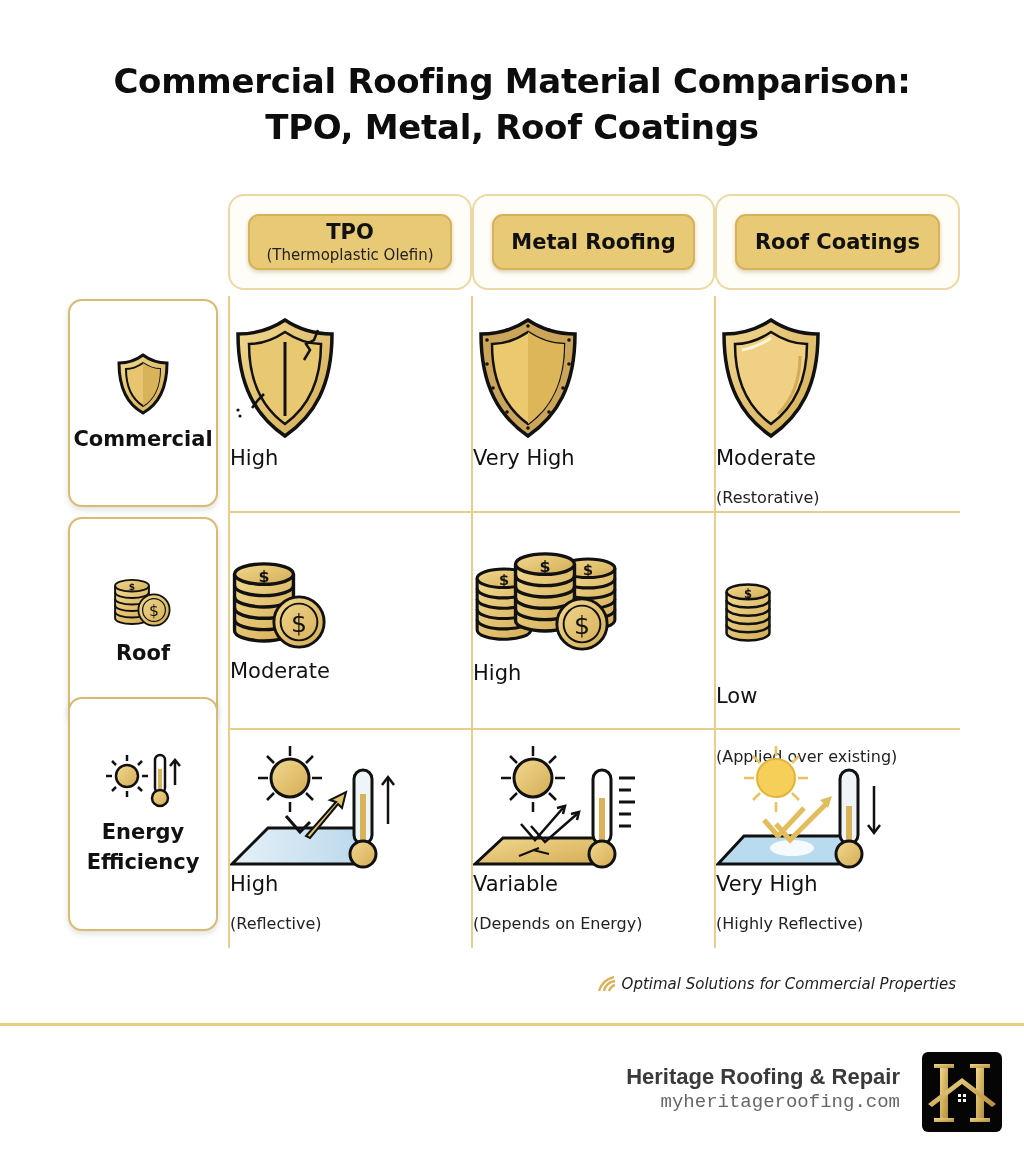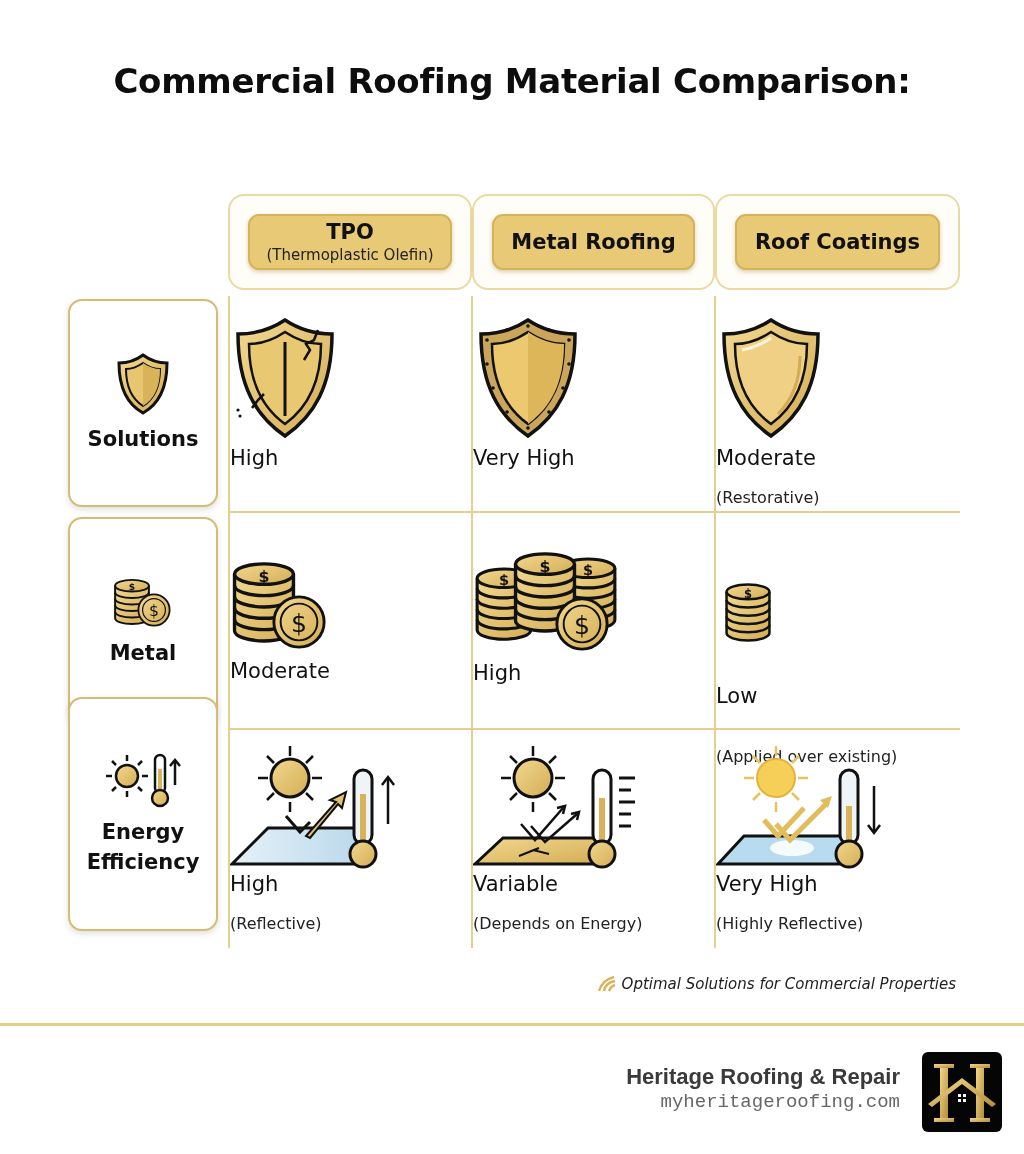--- a/index.html
+++ b/index.html
@@ -86,20 +86,21 @@
         <path d="M4 58 a26 9 0 0 0 52 0" fill="none"></path>
         <ellipse cx="30" cy="18" rx="26" ry="9"></ellipse>
       </g>
       <text x="30" y="25" text-anchor="middle" font-family="DejaVu Sans, sans-serif" font-size="14" font-weight="bold" fill="#111">$</text>
     </symbol>
   </defs>
 </svg>
 
 <div class="title">
   <div>Commercial Roofing Material Comparison:</div>
+  <div>TPO, Metal, Roof Coatings</div>
 </div>
 
 <div class="col-head" style="left:228px;width:244px;">
   <div class="pill">
     <div class="main">TPO</div>
     <div class="sub">(Thermoplastic Olefin)</div>
   </div>
 </div>
 <div class="col-head" style="left:472px;width:243px;">
   <div class="pill">
@@ -117,21 +118,21 @@
 <div class="vline" style="left:714px;top:296px;height:652px;"></div>
 <div class="hline" style="left:228px;top:511px;width:732px;"></div>
 <div class="hline" style="left:228px;top:728px;width:732px;"></div>
 
 <div class="row-head" style="top:299px;height:208px;">
   <svg width="56" height="64" viewBox="0 0 56 64">
     <path d="M28 3 C20 9 12 11 4 11 C4 36 12 52 28 61 C44 52 52 36 52 11 C44 11 36 9 28 3Z" fill="url(#gold)" stroke="#111" stroke-width="3"></path>
     <path d="M28 11 C22 15 16 17 11 17 C11 36 17 47 28 54 C39 47 45 36 45 17 C40 17 34 15 28 11Z" fill="#e8c66f" stroke="#111" stroke-width="2"></path>
     <path d="M28 11 V54 C39 47 45 36 45 17 C40 17 34 15 28 11Z" fill="#d9b35a"></path>
   </svg>
-  <div class="lbl">Solutions</div>
+  <div class="lbl">Commercial</div>
 </div>
 
 <div class="cell" style="left:230px;top:316px;width:241px;">
   <svg width="110" height="124" viewBox="0 0 110 124">
     <path d="M55 4 C40 14 24 18 8 18 C8 70 26 100 55 120 C84 100 102 70 102 18 C86 18 70 14 55 4Z" fill="url(#gold)" stroke="#111" stroke-width="3.5"></path>
     <path d="M55 16 C43 24 31 28 19 28 C19 68 33 92 55 108 C77 92 91 68 91 28 C79 28 67 24 55 16Z" fill="#e9c872" stroke="#111" stroke-width="2.5"></path>
     <line x1="55" y1="26" x2="55" y2="100" stroke="#111" stroke-width="3"></line>
     <path d="M88 14 L84 24 L76 28 L80 34 L74 44" fill="none" stroke="#111" stroke-width="2.5"></path>
     <path d="M34 78 L28 84 L22 92" fill="none" stroke="#111" stroke-width="2.5"></path>
     <circle cx="8" cy="94" r="1.6" fill="#111"></circle>
@@ -172,21 +173,21 @@
   </svg>
   <div class="val">Moderate</div>
   <div class="note">(Restorative)</div>
 </div>
 
 <div class="row-head" style="top:517px;height:207px;">
   <svg width="62" height="56" viewBox="0 0 62 56">
     <use href="#stack" x="0" y="0" width="40" height="52"></use>
     <use href="#coin" x="24" y="18" width="36" height="36"></use>
   </svg>
-  <div class="lbl">Metal</div>
+  <div class="lbl">Roof</div>
 </div>
 
 <div class="cell" style="left:230px;top:553px;width:241px;">
   <svg width="100" height="100" viewBox="0 0 100 100">
     <use href="#stack" x="0" y="0" width="68" height="92"></use>
     <use href="#coin" x="40" y="40" width="58" height="58"></use>
   </svg>
   <div class="val">Moderate</div>
 </div>
 

